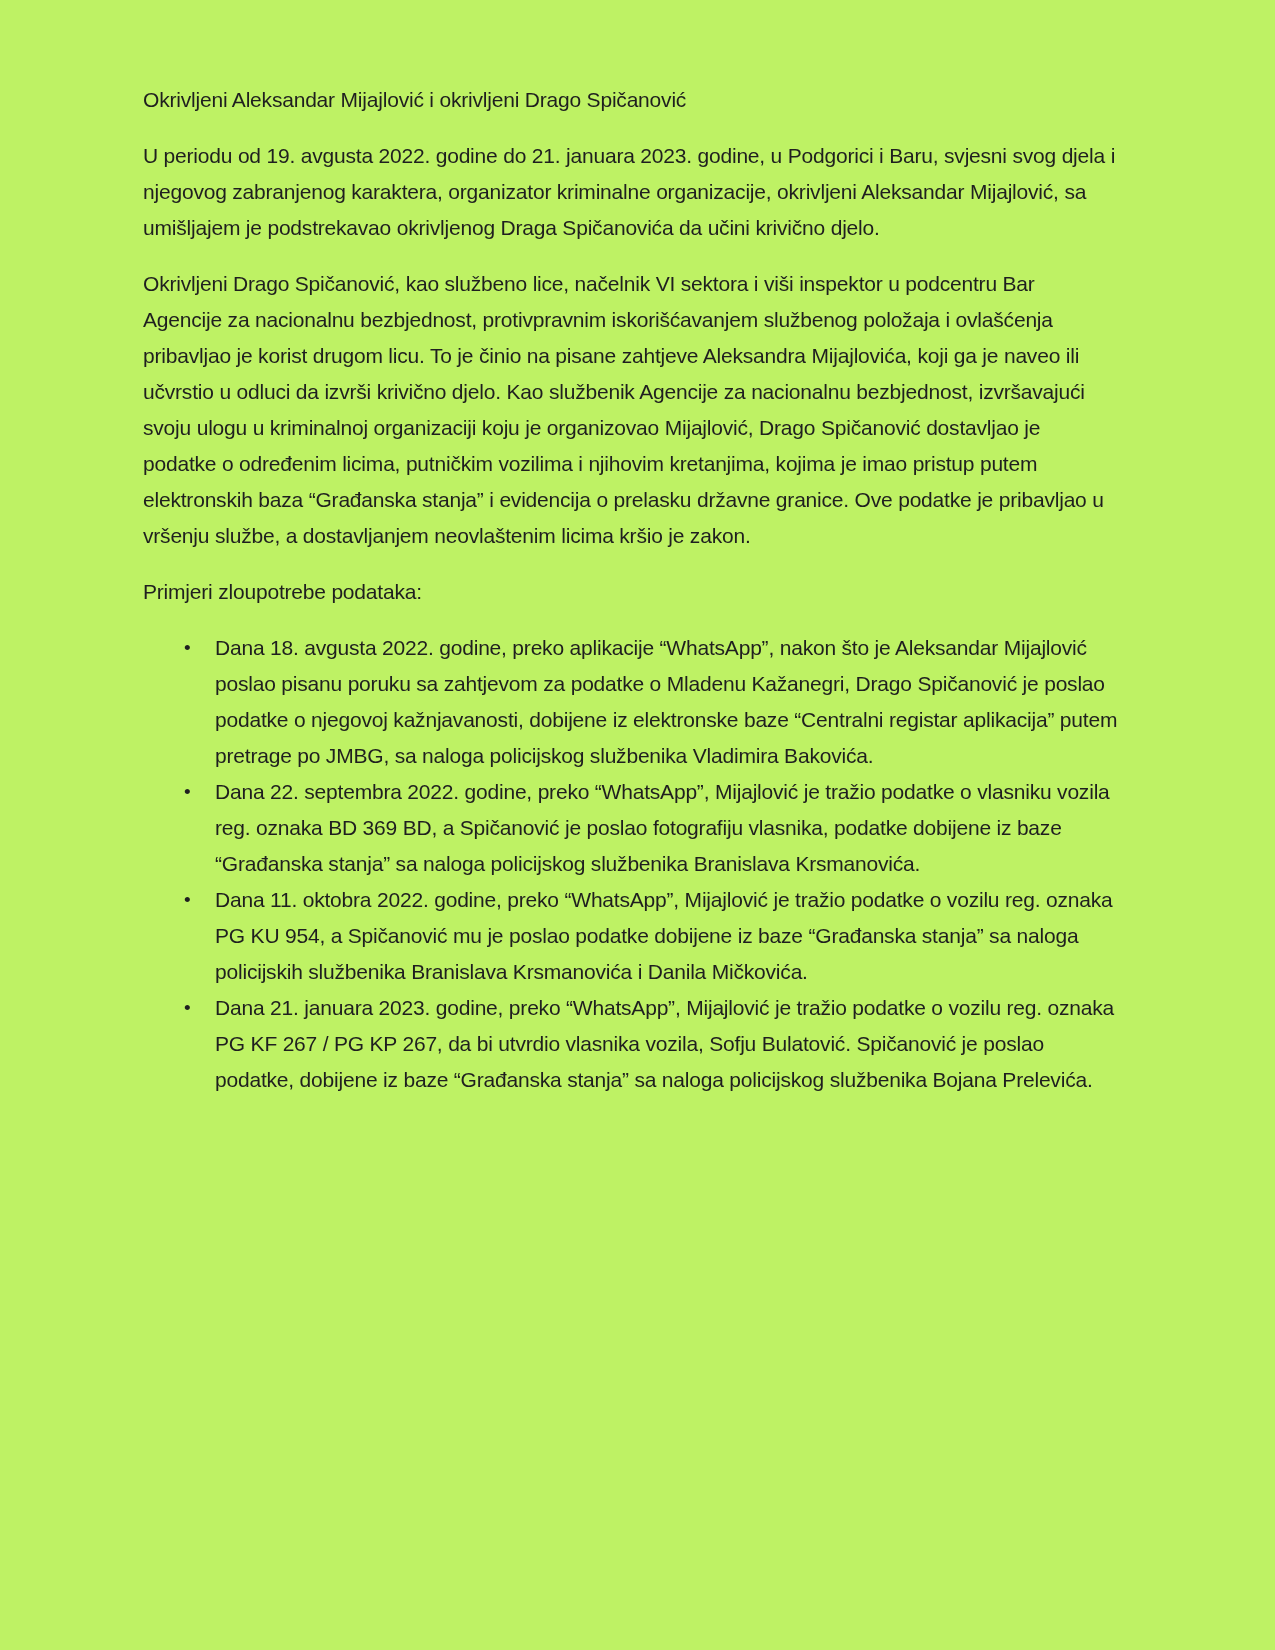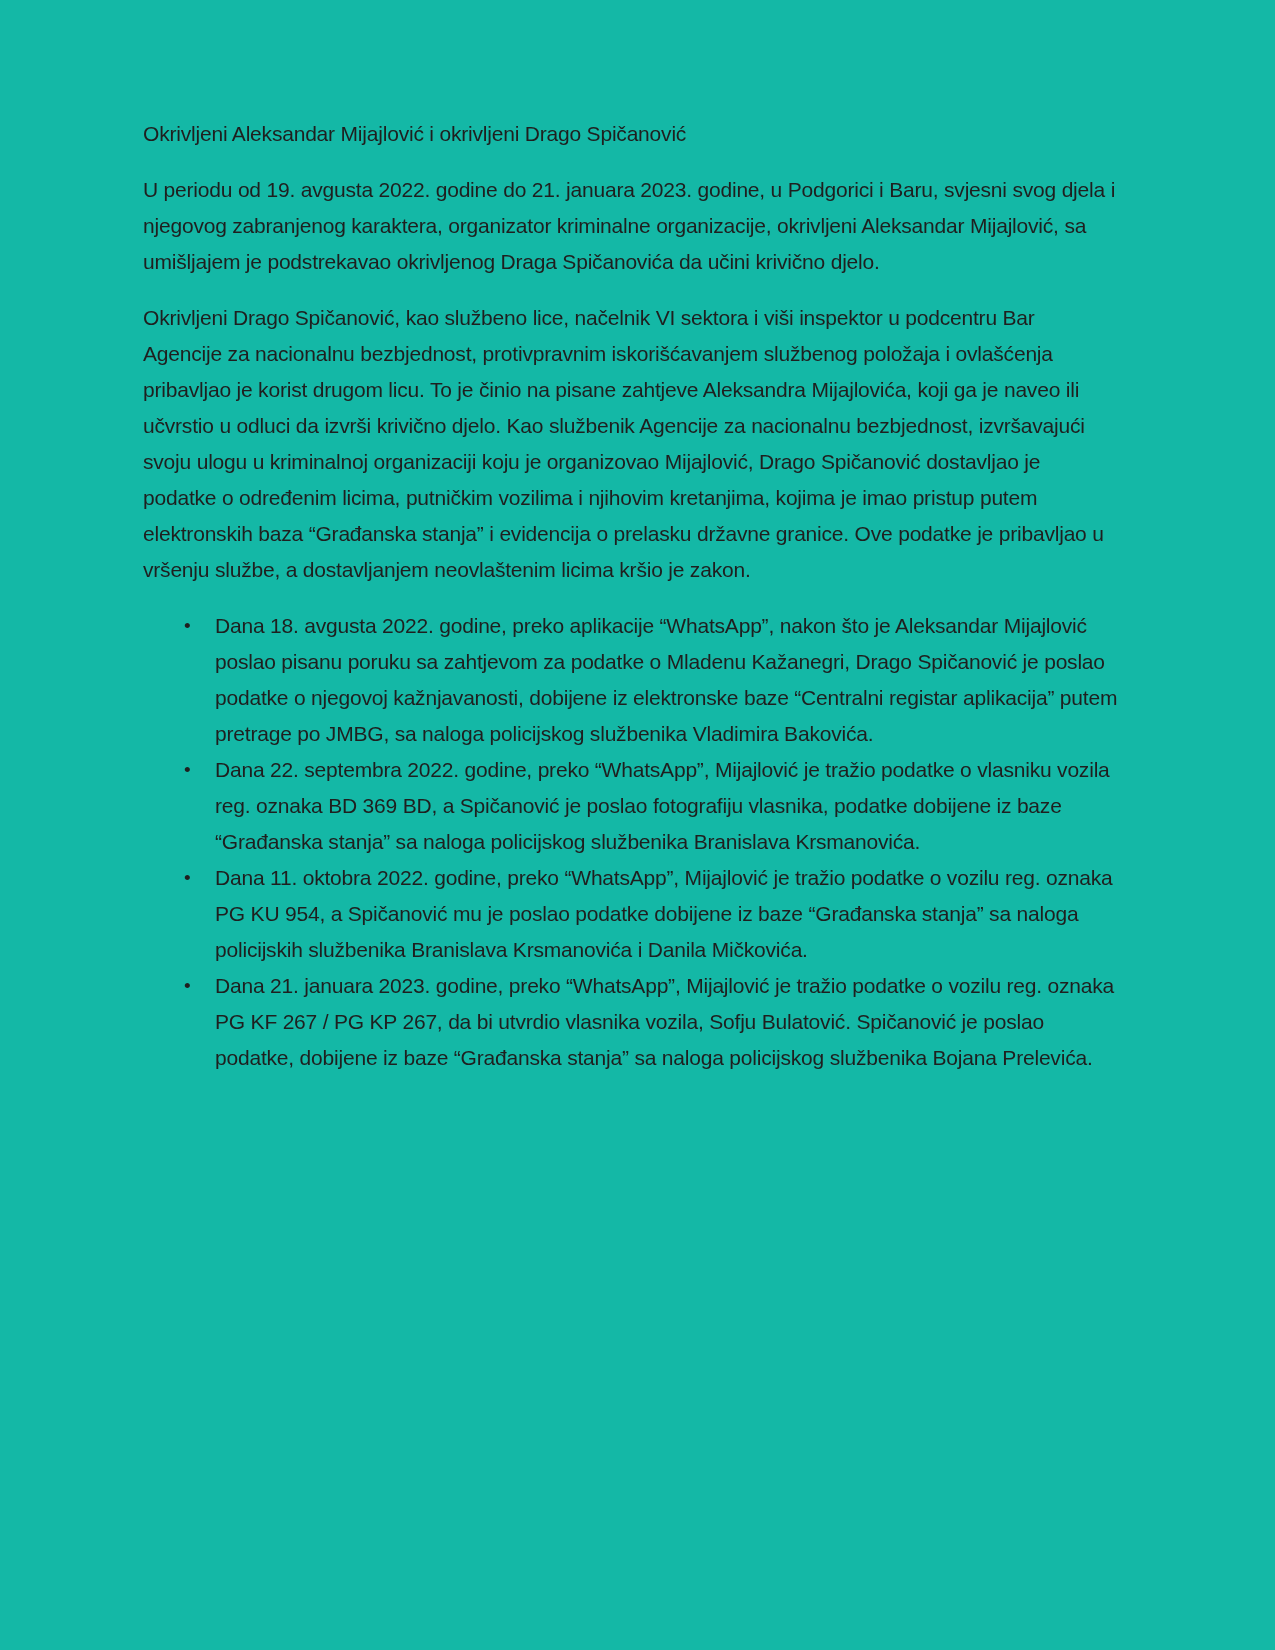--- a/index.html
+++ b/index.html
@@ -4,23 +4,23 @@
 <style>
   html, body {
     margin: 0;
     padding: 0;
     background: #ffffff;
   }
   .page {
     position: relative;
     width: 1275px;
     height: 1650px;
-    background: #14b8a6;
+    background: #bef264;
     box-sizing: border-box;
-    padding: 116px 157px 0 143px;
+    padding: 82px 157px 0 143px;
     font-family: "Liberation Sans", "DejaVu Sans", sans-serif;
     font-size: 21px;
     line-height: 36px;
     letter-spacing: -0.2px;
     color: #1f1f1f;
     overflow: hidden;
   }
   .para {
     margin: 0 0 20px 0;
     padding: 0;
@@ -45,20 +45,21 @@
 <body>
 
 <div class="page">
 
   <p class="para">Okrivljeni Aleksandar Mijajlović i okrivljeni Drago Spičanović</p>
 
   <p class="para">U periodu od 19. avgusta 2022. godine do 21. januara 2023. godine, u Podgorici i Baru, svjesni svog djela i njegovog zabranjenog karaktera, organizator kriminalne organizacije, okrivljeni Aleksandar Mijajlović, sa umišljajem je podstrekavao okrivljenog Draga Spičanovića da učini krivično djelo.</p>
 
   <p class="para">Okrivljeni Drago Spičanović, kao službeno lice, načelnik VI sektora i viši inspektor u podcentru Bar Agencije za nacionalnu bezbjednost, protivpravnim iskorišćavanjem službenog položaja i ovlašćenja pribavljao je korist drugom licu. To je činio na pisane zahtjeve Aleksandra Mijajlovića, koji ga je naveo ili učvrstio u odluci da izvrši krivično djelo. Kao službenik Agencije za nacionalnu bezbjednost, izvršavajući svoju ulogu u kriminalnoj organizaciji koju je organizovao Mijajlović, Drago Spičanović dostavljao je podatke o određenim licima, putničkim vozilima i njihovim kretanjima, kojima je imao pristup putem elektronskih baza “Građanska stanja” i evidencija o prelasku državne granice. Ove podatke je pribavljao u vršenju službe, a dostavljanjem neovlaštenim licima kršio je zakon.</p>
 
+  <p class="para">Primjeri zloupotrebe podataka:</p>
 
   <ul class="bullet-list">
     <li>
       <span class="bullet-marker">•</span>
       <span>Dana 18. avgusta 2022. godine, preko aplikacije “WhatsApp”, nakon što je Aleksandar Mijajlović poslao pisanu poruku sa zahtjevom za podatke o Mladenu Kažanegri, Drago Spičanović je poslao podatke o njegovoj kažnjavanosti, dobijene iz elektronske baze “Centralni registar aplikacija” putem pretrage po JMBG, sa naloga policijskog službenika Vladimira Bakovića.</span>
     </li>
     <li>
       <span class="bullet-marker">•</span>
       <span>Dana 22. septembra 2022. godine, preko “WhatsApp”, Mijajlović je tražio podatke o vlasniku vozila reg. oznaka BD 369 BD, a Spičanović je poslao fotografiju vlasnika, podatke dobijene iz baze “Građanska stanja” sa naloga policijskog službenika Branislava Krsmanovića.</span>
     </li>

